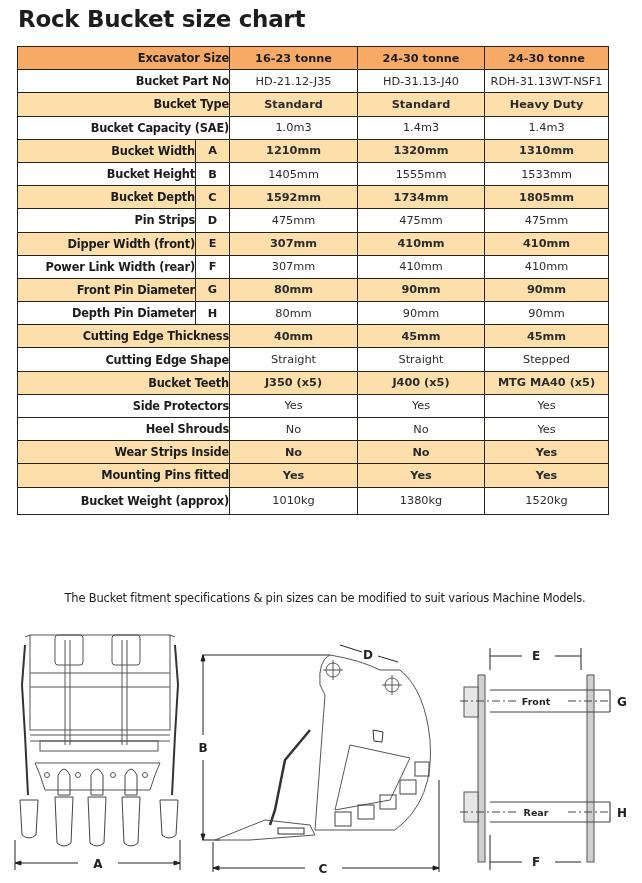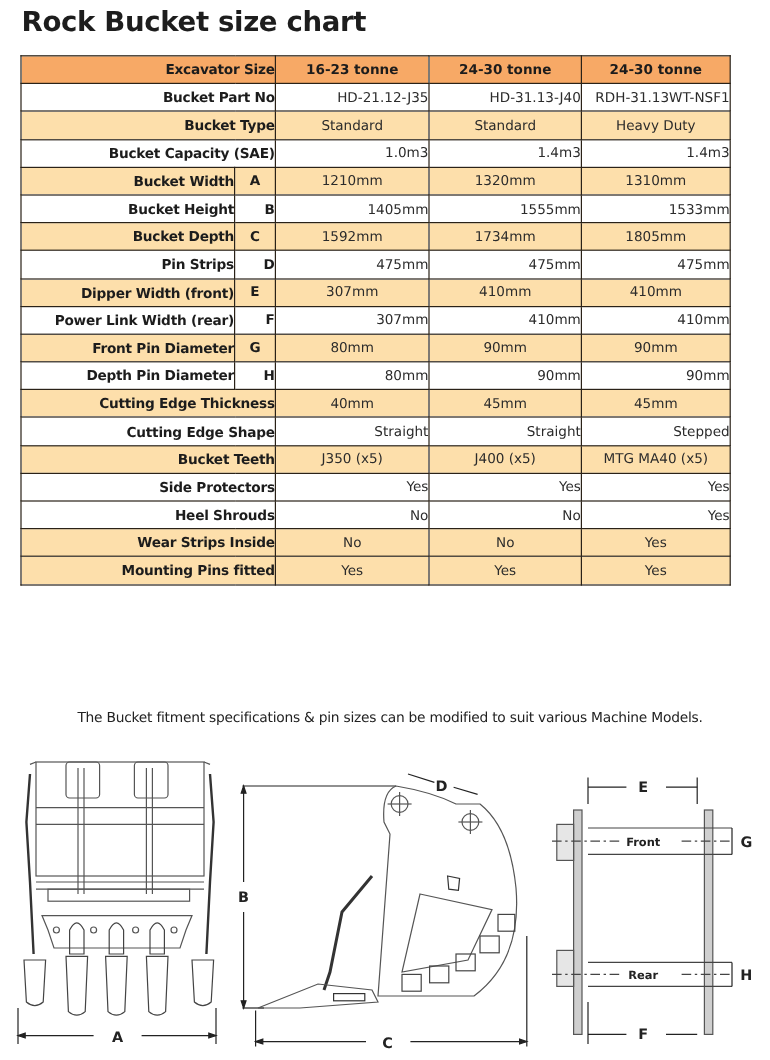--- a/index.html
+++ b/index.html
@@ -3,22 +3,22 @@
 <meta charset="utf-8">
 <style>
   html, body { margin:0; padding:0; background:#ffffff; }
   body { width:642px; height:883px; position:relative; overflow:hidden; font-family:"DejaVu Sans", sans-serif; color:#1b1b1b; }
   .title { position:absolute; left:18px; top:6px; font-size:23px; font-weight:bold; letter-spacing:-0.3px; color:#1d1d1d; }
   table.spec { position:absolute; left:17px; top:46px; width:591px; border-collapse:collapse; table-layout:fixed; }
   table.spec td { border:1.3px solid #2a2218; height:22.2px; padding:0; font-size:11.3px; text-align:center; color:#2b2b2b; white-space:nowrap; overflow:hidden; }
   table.spec td.lbl { text-align:right; padding-left:4px; font-weight:bold; color:#1c1c1c; font-size:11.4px; letter-spacing:-0.2px; }
   table.spec td.ltr { font-weight:bold; color:#1c1c1c; }
   tr.hdr td { background:#f7a966; font-weight:bold; color:#1c1c1c; }
-  tr.odd td { background:#fddfab; }
-  tr.even td { background:#ffffff;text-align:right; }
+  tr.odd td { background:#fddfab;font-weight:bold; }
+  tr.even td { background:#ffffff; }
   tr.tall td { height:26px; }
   tr.sub td.val { vertical-align:bottom; padding-bottom:1px; }
   .note { position:absolute; left:4px; width:642px; top:591px; text-align:center; font-size:11.5px; color:#222; letter-spacing:-0.2px; }
   .diagram { position:absolute; }
   .diagram svg { display:block; }
   .dimlbl { font-family:"DejaVu Sans", sans-serif; font-weight:bold; font-size:12px; fill:#222; }
 </style>
 </head>
 <body>
 
@@ -150,20 +150,26 @@
       <td class="lbl" colspan="2">Wear Strips Inside</td>
       <td class="val">No</td>
       <td class="val">No</td>
       <td class="val">Yes</td>
     </tr>
     <tr class="odd">
       <td class="lbl" colspan="2">Mounting Pins fitted</td>
       <td class="val">Yes</td>
       <td class="val">Yes</td>
       <td class="val">Yes</td>
+    </tr>
+    <tr class="even tall">
+      <td class="lbl" colspan="2">Bucket Weight (approx)</td>
+      <td class="val">1010kg</td>
+      <td class="val">1380kg</td>
+      <td class="val">1520kg</td>
     </tr>
   </tbody>
 </table>
 
 <div class="note">The Bucket fitment specifications &amp; pin sizes can be modified to suit various Machine Models.</div>
 
 <div class="diagram" style="left:0;top:615px;">
   <svg width="200" height="268" viewBox="0 0 200 268" fill="none" stroke="#555" stroke-width="1">
     <rect x="30" y="20" width="140" height="95"></rect>
     <line x1="25" y1="22" x2="30" y2="20"></line>

